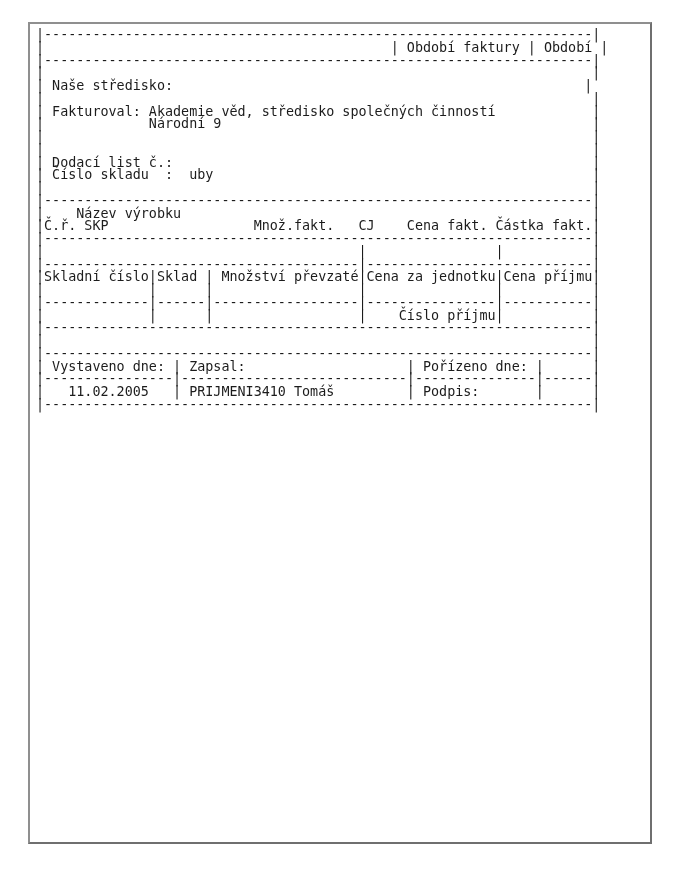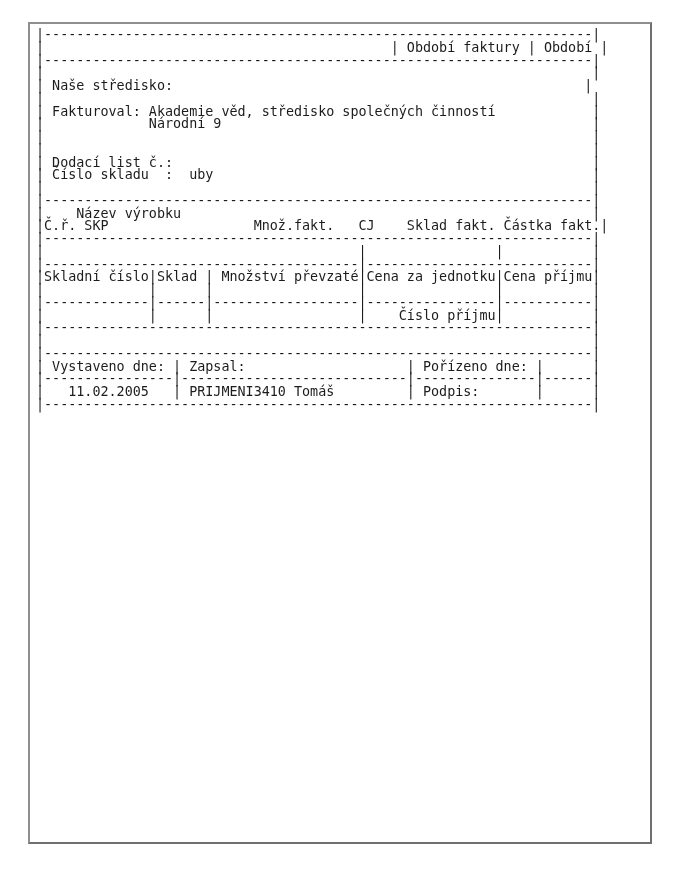--- a/index.html
+++ b/index.html
@@ -52,21 +52,21 @@
       <div class="ln">|                                                                    |</div>
       <div class="ln">| Fakturoval: Akademie věd, středisko společných činností            |</div>
       <div class="ln">|             Národní 9                                              |</div>
       <div class="ln">|                                                                    |</div>
       <div class="ln">|                                                                    |</div>
       <div class="ln">| Dodací list č.:                                                    |</div>
       <div class="ln">| Číslo skladu  :  uby                                               |</div>
       <div class="ln">|                                                                    |</div>
       <div class="ln">|--------------------------------------------------------------------|</div>
       <div class="ln">|    Název výrobku                                                   |</div>
-      <div class="ln">|Č.ř. SKP                  Množ.fakt.   CJ    Sklad fakt. Částka fakt.|</div>
+      <div class="ln">|Č.ř. SKP                  Množ.fakt.   CJ    Cena fakt. Částka fakt.|</div>
       <div class="ln">|--------------------------------------------------------------------|</div>
       <div class="ln">|                                       |                |           |</div>
       <div class="ln">|---------------------------------------|----------------------------|</div>
       <div class="ln">|Skladní číslo|Sklad | Množství převzaté|Cena za jednotku|Cena příjmu|</div>
       <div class="ln">|             |      |                  |                |           |</div>
       <div class="ln">|-------------|------|------------------|----------------|-----------|</div>
       <div class="ln">|             |      |                  |    Číslo příjmu|           |</div>
       <div class="ln">|--------------------------------------------------------------------|</div>
       <div class="ln">|                                                                    |</div>
       <div class="ln">|--------------------------------------------------------------------|</div>

